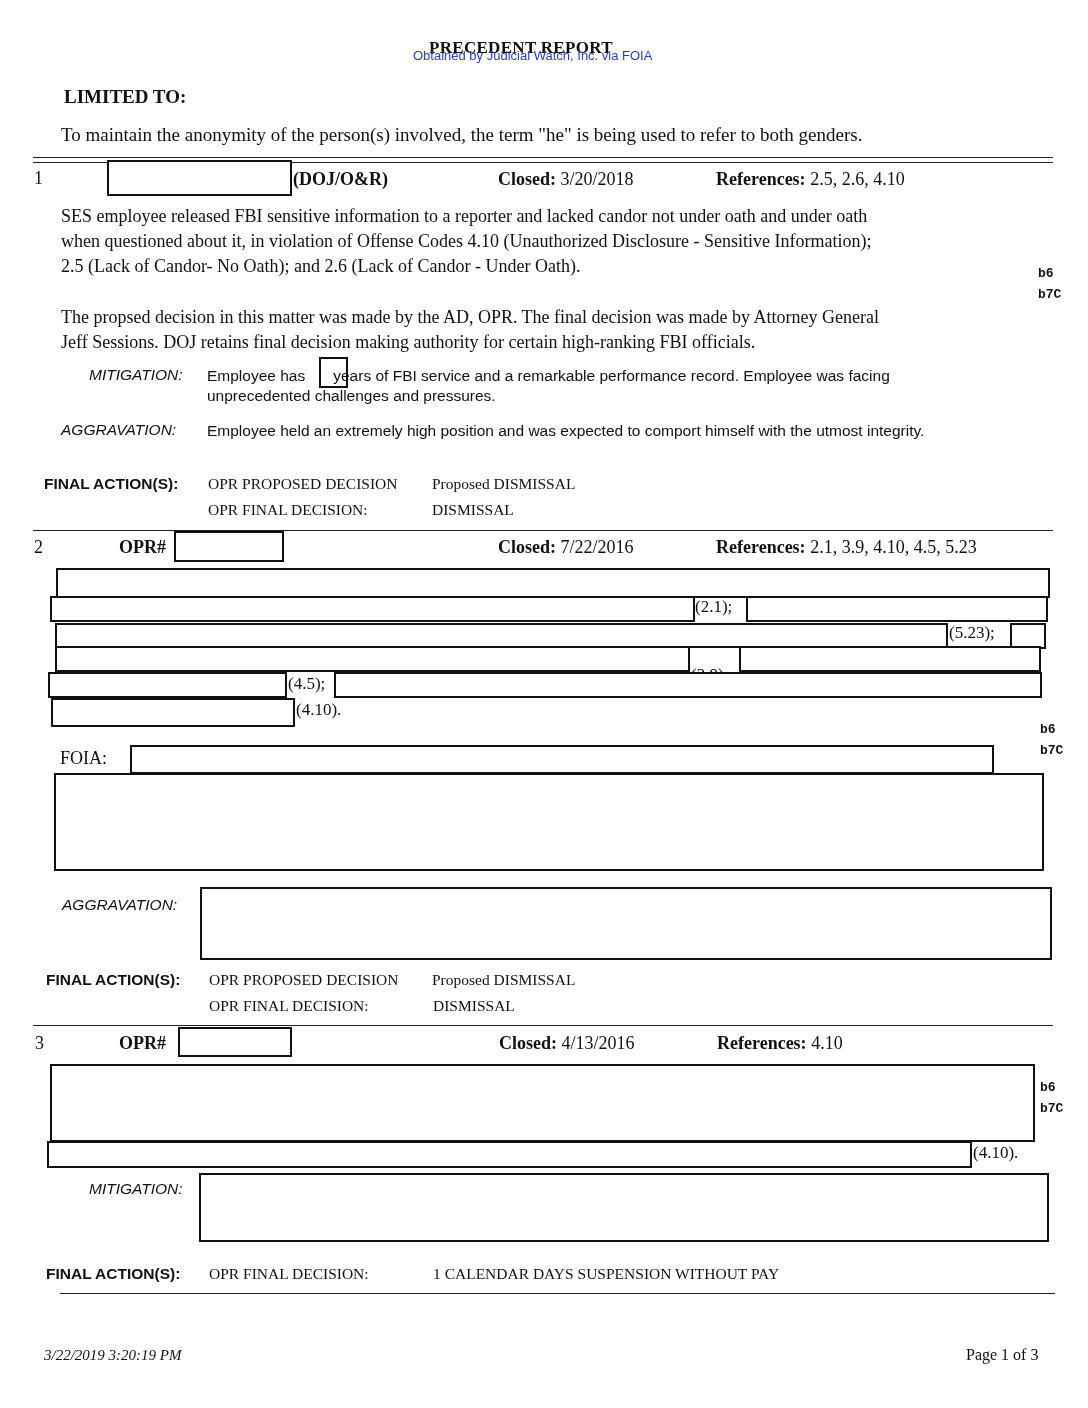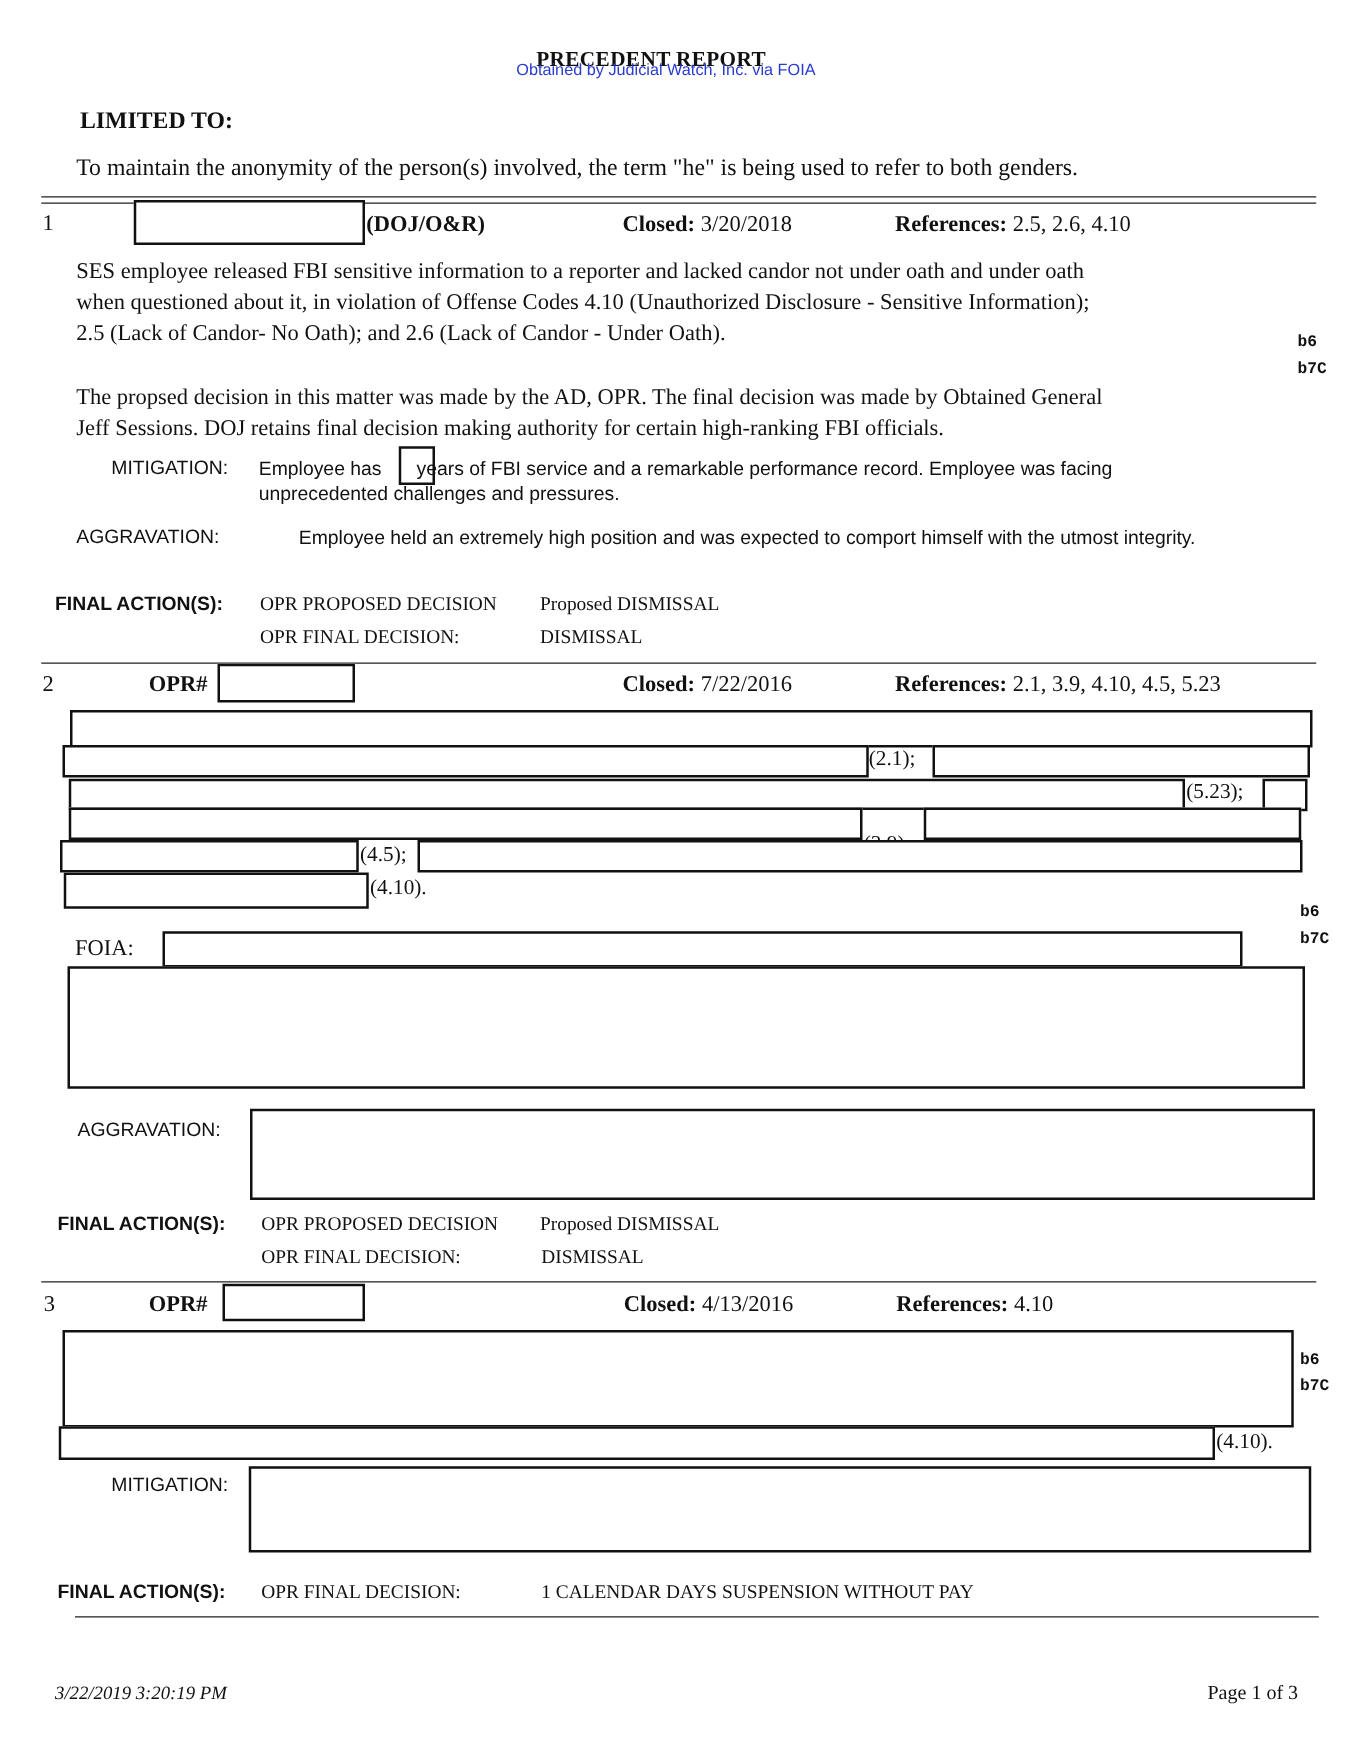--- a/index.html
+++ b/index.html
@@ -7,21 +7,21 @@
   .serif { font-family: "Liberation Serif", "DejaVu Serif", serif; }
   .sans { font-family: "Liberation Sans", "DejaVu Sans", sans-serif; }
   .mono { font-family: "Liberation Mono", "DejaVu Sans Mono", monospace; }
   .abs { position: absolute; white-space: nowrap; }
   .redact { position: absolute; border: 2px solid #111; background: #fff; box-sizing: border-box; }
   .rule { position: absolute; height: 0; border-top: 1px solid #222; }
   .title { font-size: 17px; font-weight: bold; letter-spacing: 0.3px; }
   .watermark { font-size: 13px; color: #2a3bd1; }
   .bold { font-weight: bold; }
   .body18 { font-size: 18px; line-height: 25px; }
-  .lbl-sans { font-size: 15.5px; }
+  .lbl-sans { font-size: 15.5px; font-style: italic; }
   .sm-sans { font-size: 15.5px; line-height: 20px; }
   .fa-label { font-size: 15.5px; font-weight: bold; }
   .fa-val { font-size: 15.5px; }
   .exempt { font-size: 13px; line-height: 21px; font-weight: bold; }
   .footer-date { font-size: 15px; font-style: italic; }
   .footer-page { font-size: 16px; }
 </style>
 </head>
 <body>
 
@@ -52,33 +52,33 @@
     <div>when questioned about it, in violation of Offense Codes 4.10 (Unauthorized Disclosure - Sensitive Information);</div>
     <div>2.5 (Lack of Candor- No Oath); and 2.6 (Lack of Candor - Under Oath).</div>
   </div>
 
   <div class="abs mono exempt" style="left:1038px;top:263px;">
     <div>b6</div>
     <div>b7C</div>
   </div>
 
   <div class="abs serif body18" style="left:61px;top:305px;">
-    <div>The propsed decision in this matter was made by the AD, OPR.  The final decision was made by Obtained General</div>
+    <div>The propsed decision in this matter was made by the AD, OPR.  The final decision was made by Attorney General</div>
     <div>Jeff Sessions.  DOJ retains final decision making authority for certain high-ranking FBI officials.</div>
   </div>
 
   <div class="abs sans lbl-sans" style="left:89px;top:366px;">MITIGATION:</div>
   <div class="abs sans sm-sans" style="left:207px;top:366px;">
     <div><span>Employee has</span><span style="display:inline-block;width:28px;"></span><span>years of FBI service and a remarkable performance record.  Employee was facing</span></div>
     <div>unprecedented challenges and pressures.</div>
   </div>
   <div class="redact" style="left:319px;top:357px;width:29px;height:31px;background:transparent;"></div>
 
   <div class="abs sans lbl-sans" style="left:61px;top:421px;">AGGRAVATION:</div>
-  <div class="abs sans sm-sans" style="left:207px;top:421px;margin-left:32px;">
+  <div class="abs sans sm-sans" style="left:207px;top:421px;">
     <div>Employee held an extremely high position and was expected to comport himself with the utmost integrity.</div>
   </div>
 
   <div class="abs sans fa-label" style="left:44px;top:475px;">FINAL ACTION(S):</div>
   <div class="abs serif fa-val" style="left:208px;top:475px;">OPR PROPOSED DECISION</div>
   <div class="abs serif fa-val" style="left:432px;top:475px;">Proposed DISMISSAL</div>
   <div class="abs serif fa-val" style="left:208px;top:501px;">OPR FINAL DECISION:</div>
   <div class="abs serif fa-val" style="left:432px;top:501px;">DISMISSAL</div>
 </section>
 

